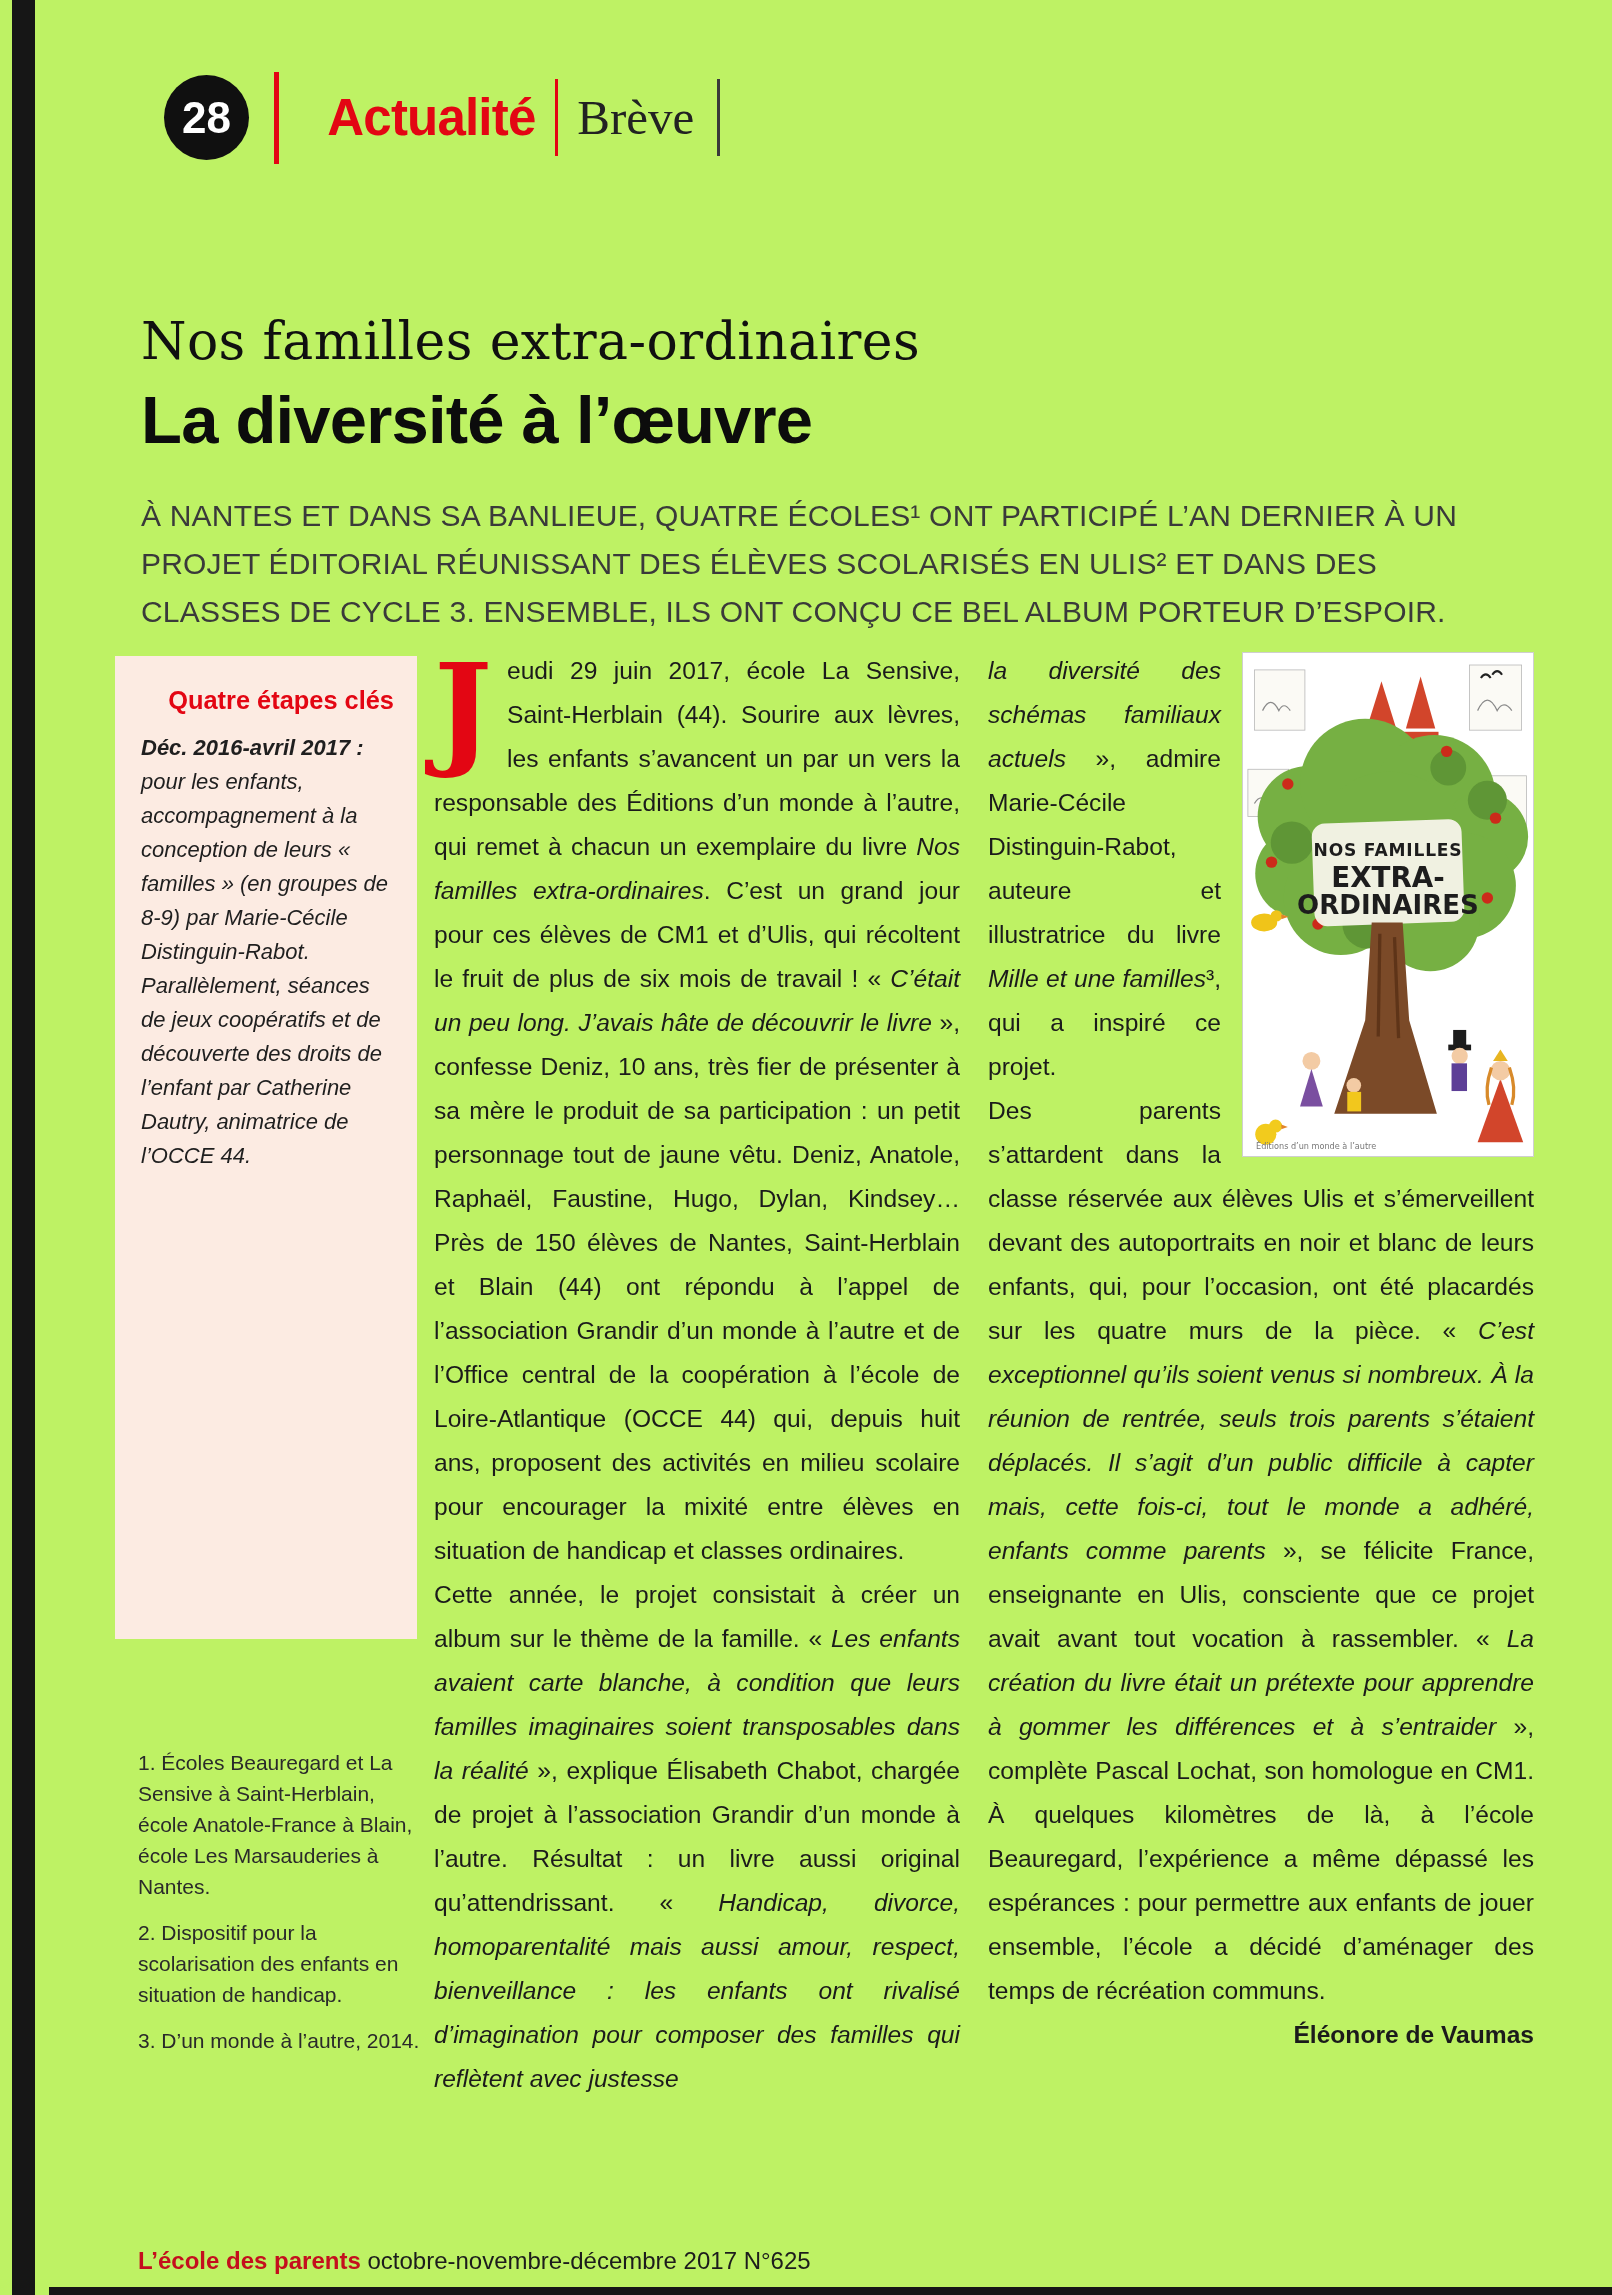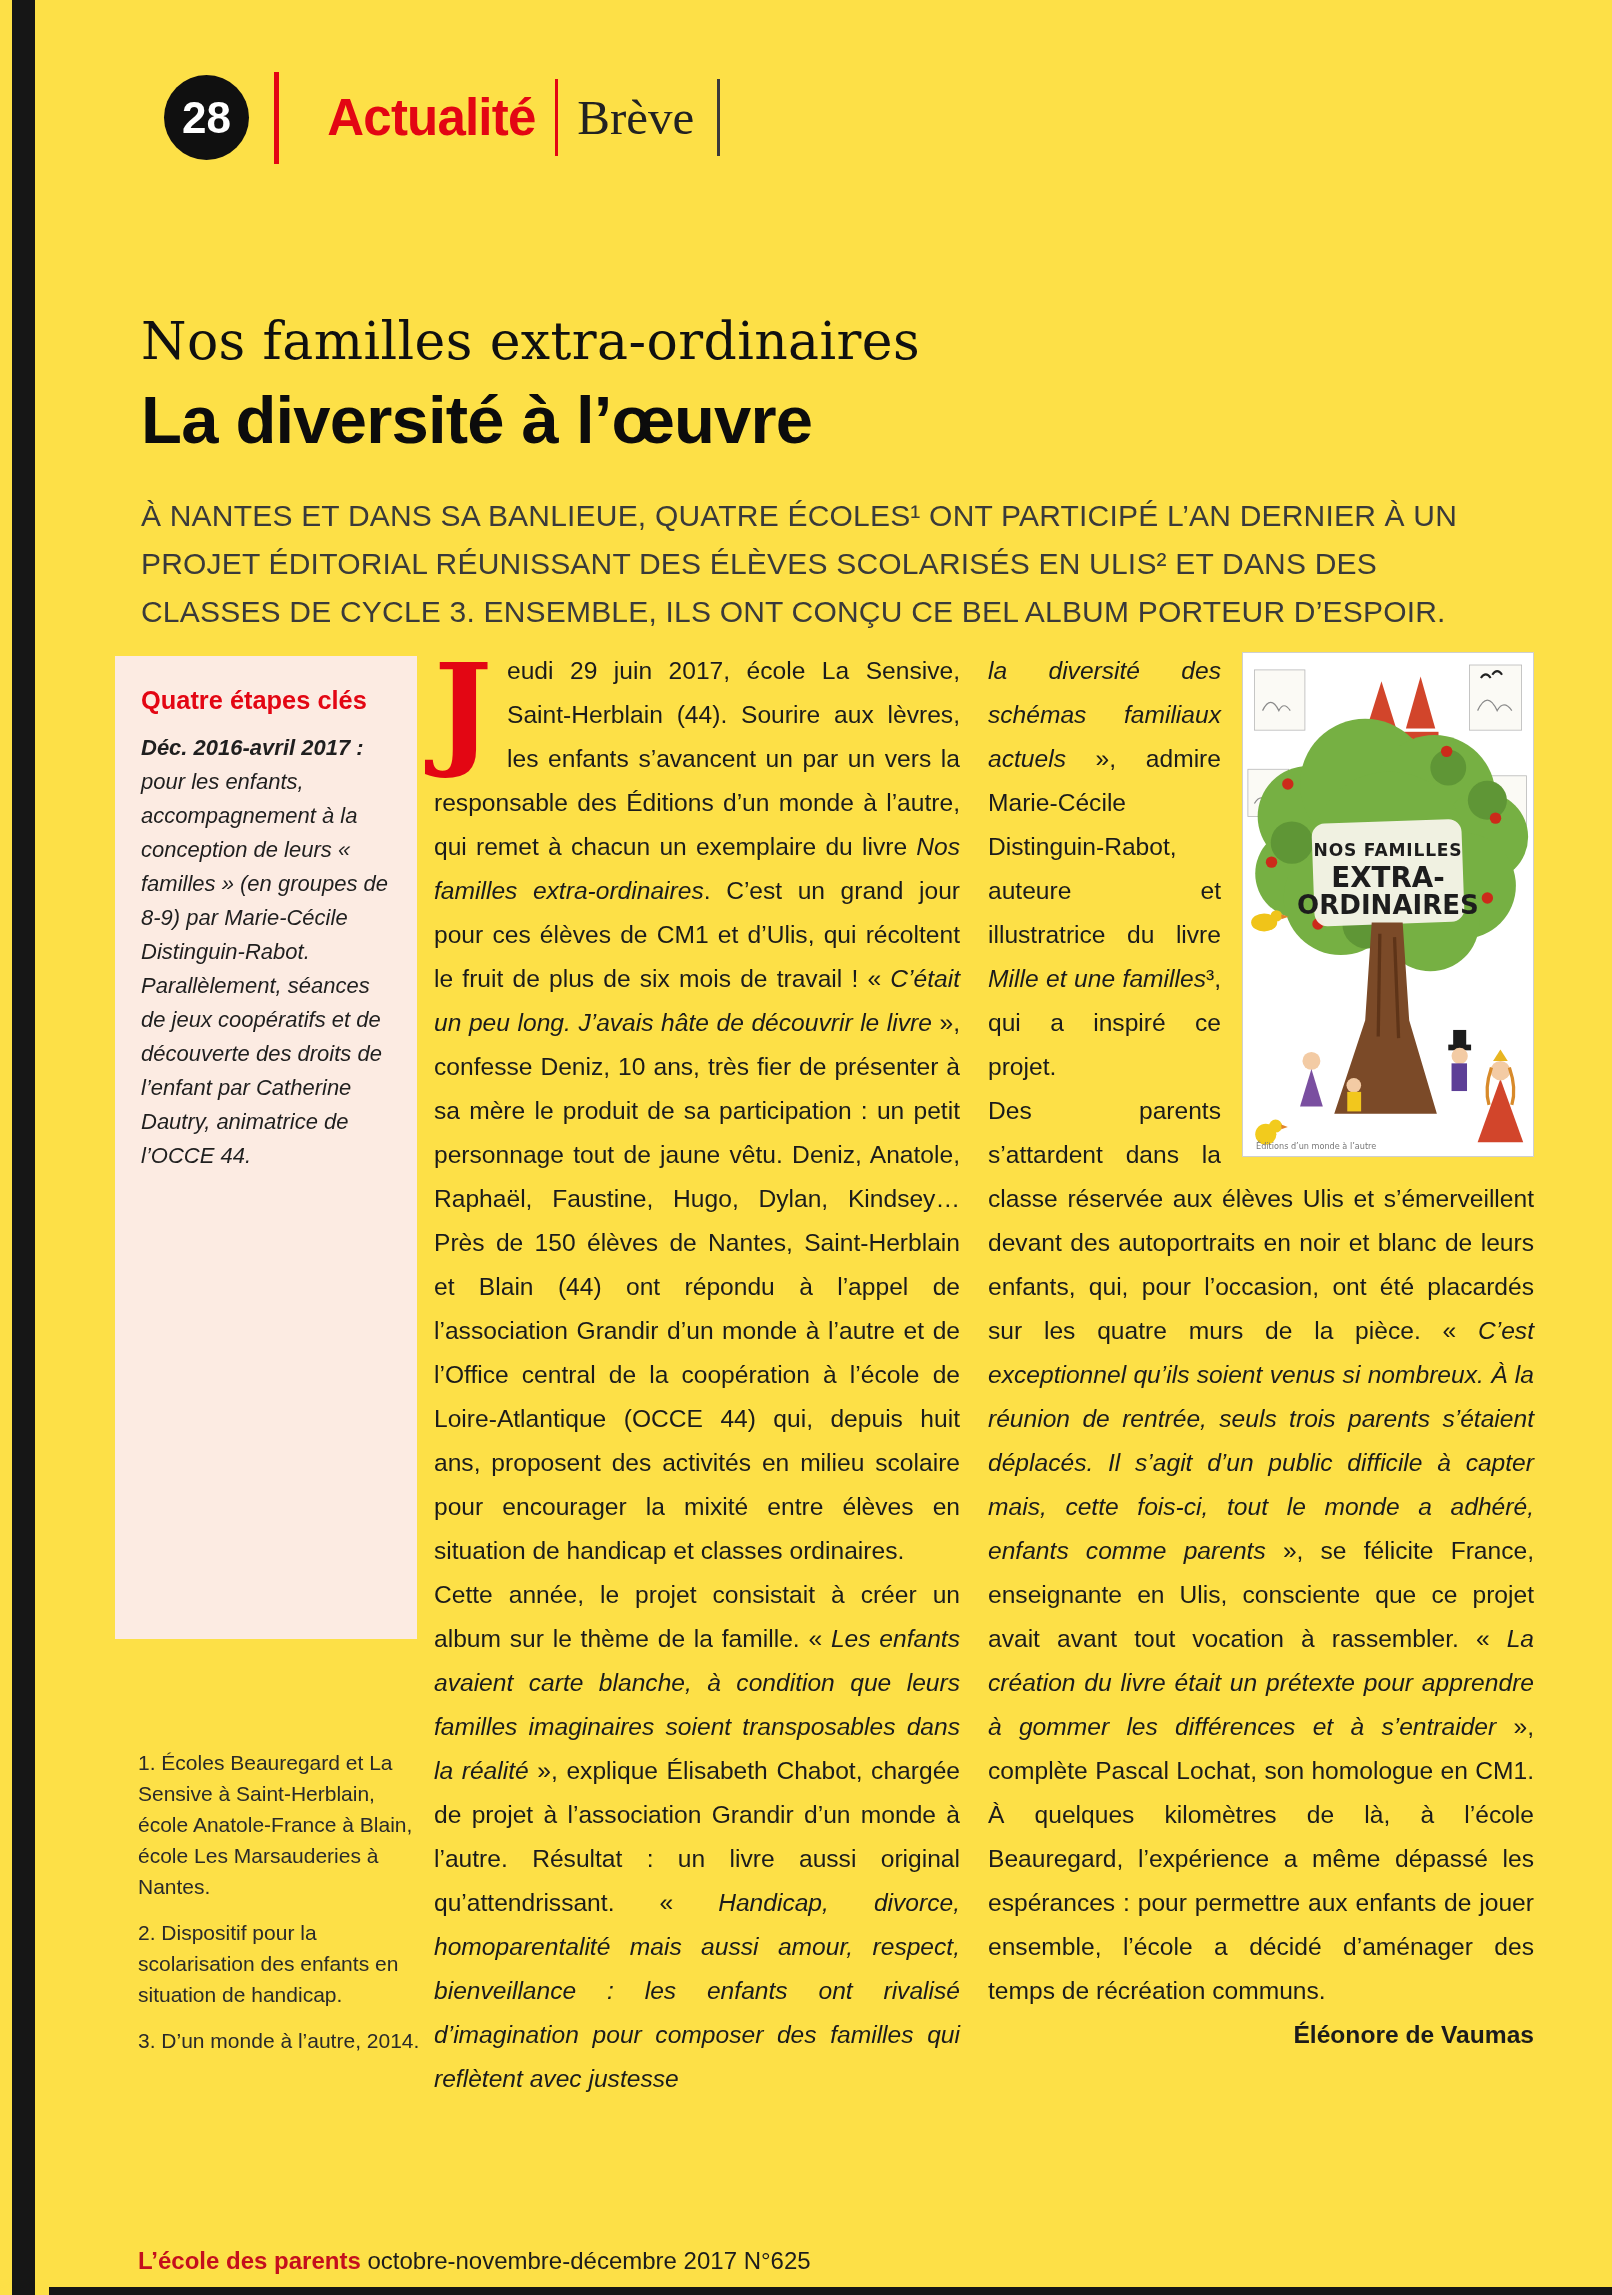--- a/index.html
+++ b/index.html
@@ -4,21 +4,21 @@
 <style>
   :root{
     --accent:#e30613;
     --sidebar-bg:#fcebe2;
     --ink:#1b1b1b;
   }
   *{box-sizing:border-box;}
   html,body{margin:0;padding:0;background:#777;}
   .page{
     position:relative;width:1613px;height:2295px;margin:0 auto;
-    background:#fde047;overflow:hidden;color:var(--ink);
+    background:#bef264;overflow:hidden;color:var(--ink);
     font-family:"Liberation Sans",sans-serif;
   }
   
   .scan-left{position:absolute;left:11.5px;top:0;width:23px;height:100%;background:#161616;}
   .scan-bottom{position:absolute;left:49px;right:0;bottom:0;height:8.2px;background:#161616;}
 
   
   .header{position:absolute;left:164px;top:70px;display:flex;align-items:center;height:95px;}
   .page-num{width:85px;height:85px;border-radius:50%;background:#101010;color:#fff;
     font-size:44px;font-weight:700;display:flex;align-items:center;justify-content:center;}
@@ -31,21 +31,21 @@
   
   .title-block{position:absolute;left:141px;top:311px;width:1393px;}
   .kicker{font-family:"DejaVu Serif",serif;font-size:52px;color:#101010;letter-spacing:0.4px;}
   .main-title{font-size:67px;font-weight:700;color:#0c0c0c;margin-top:9.8px;letter-spacing:-0.8px;}
   .standfirst{margin-top:34px;font-size:30px;line-height:48px;color:#3a3a3a;
     width:1364px;letter-spacing:0.2px;}
 
   
   .sidebar{position:absolute;left:115px;top:656px;width:302px;min-height:983px;
     background:var(--sidebar-bg);padding:29.5px 23px 24.6px 26px;}
-  .sidebar-title{color:var(--accent);font-weight:700;font-size:25.4px;margin:0 0 16.4px 0;}
+  .sidebar-title{color:var(--accent);font-weight:700;font-size:25.4px;margin:0 0 16.4px 0;text-align:right;}
   .step{font-style:italic;font-size:22px;line-height:34px;margin:0;color:#1f1f1f;}
   .step .lead{font-weight:700;}
 
   
   .footnotes{position:absolute;left:138px;top:1747px;width:282px;font-size:21px;
     line-height:31px;color:#2a2a2a;}
   .footnote{margin:0 0 14.8px 0;}
 
   
   .col-main{position:absolute;left:434px;top:649px;width:526px;font-size:24.6px;

